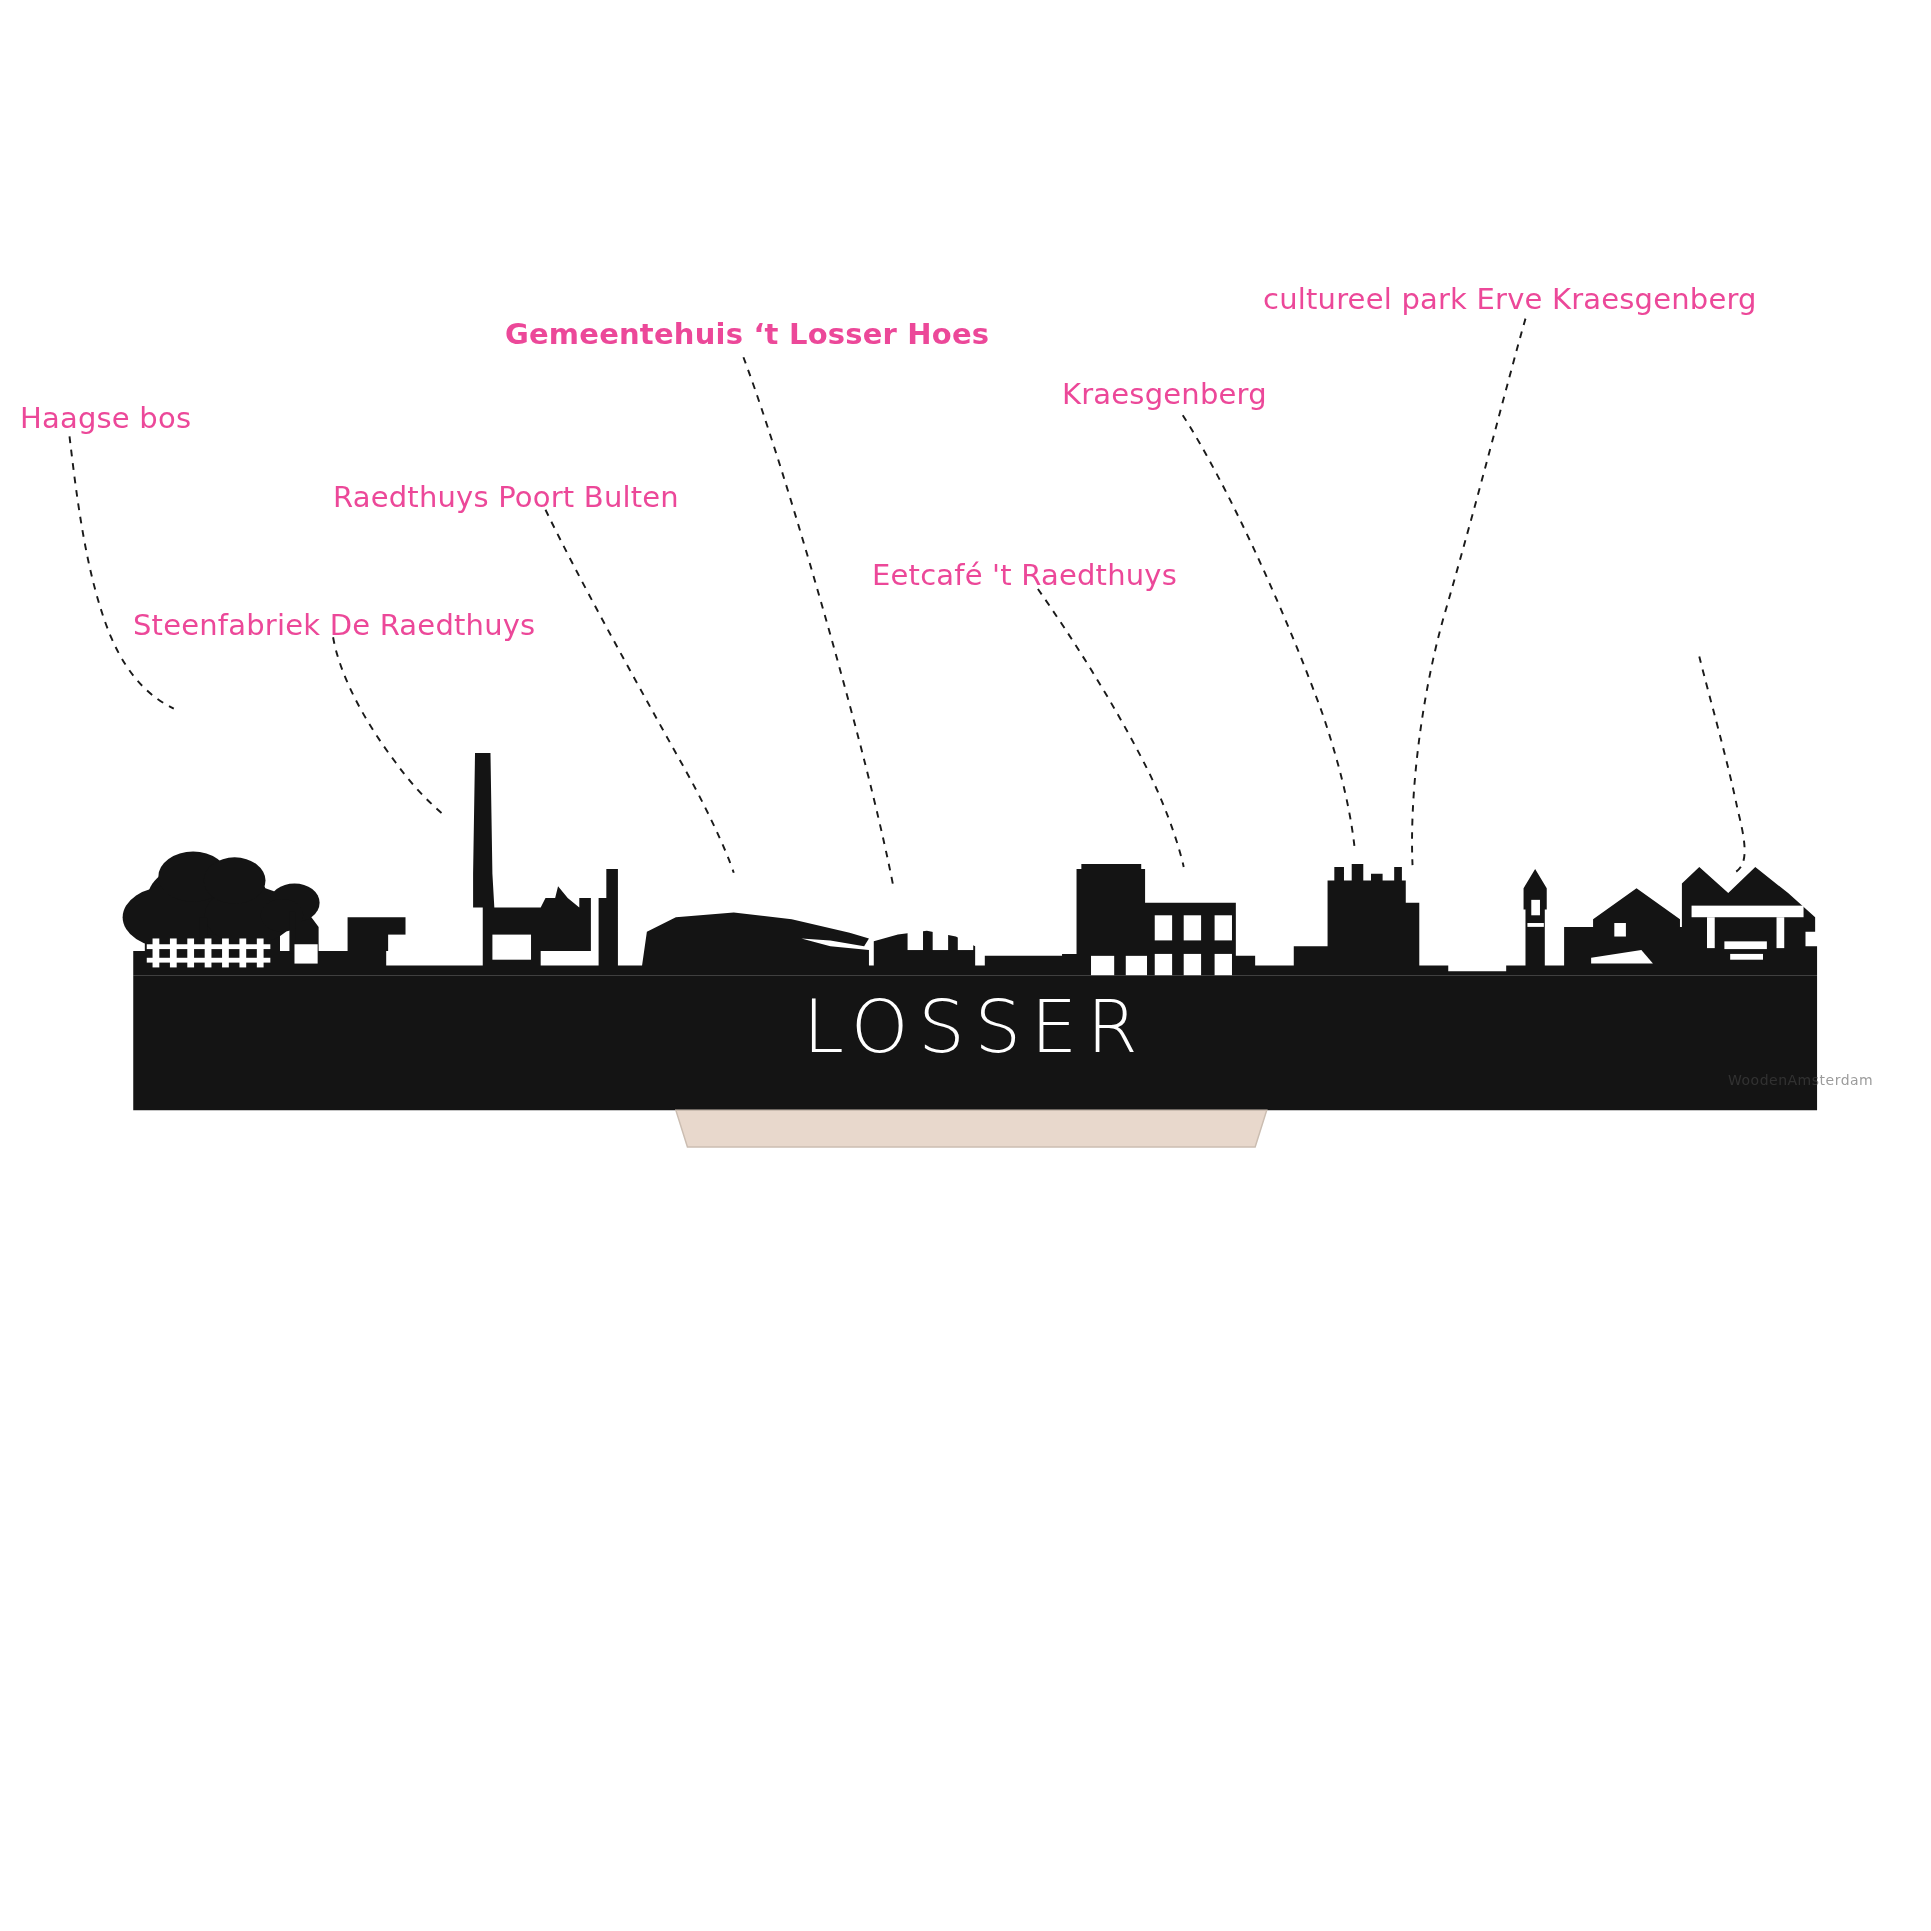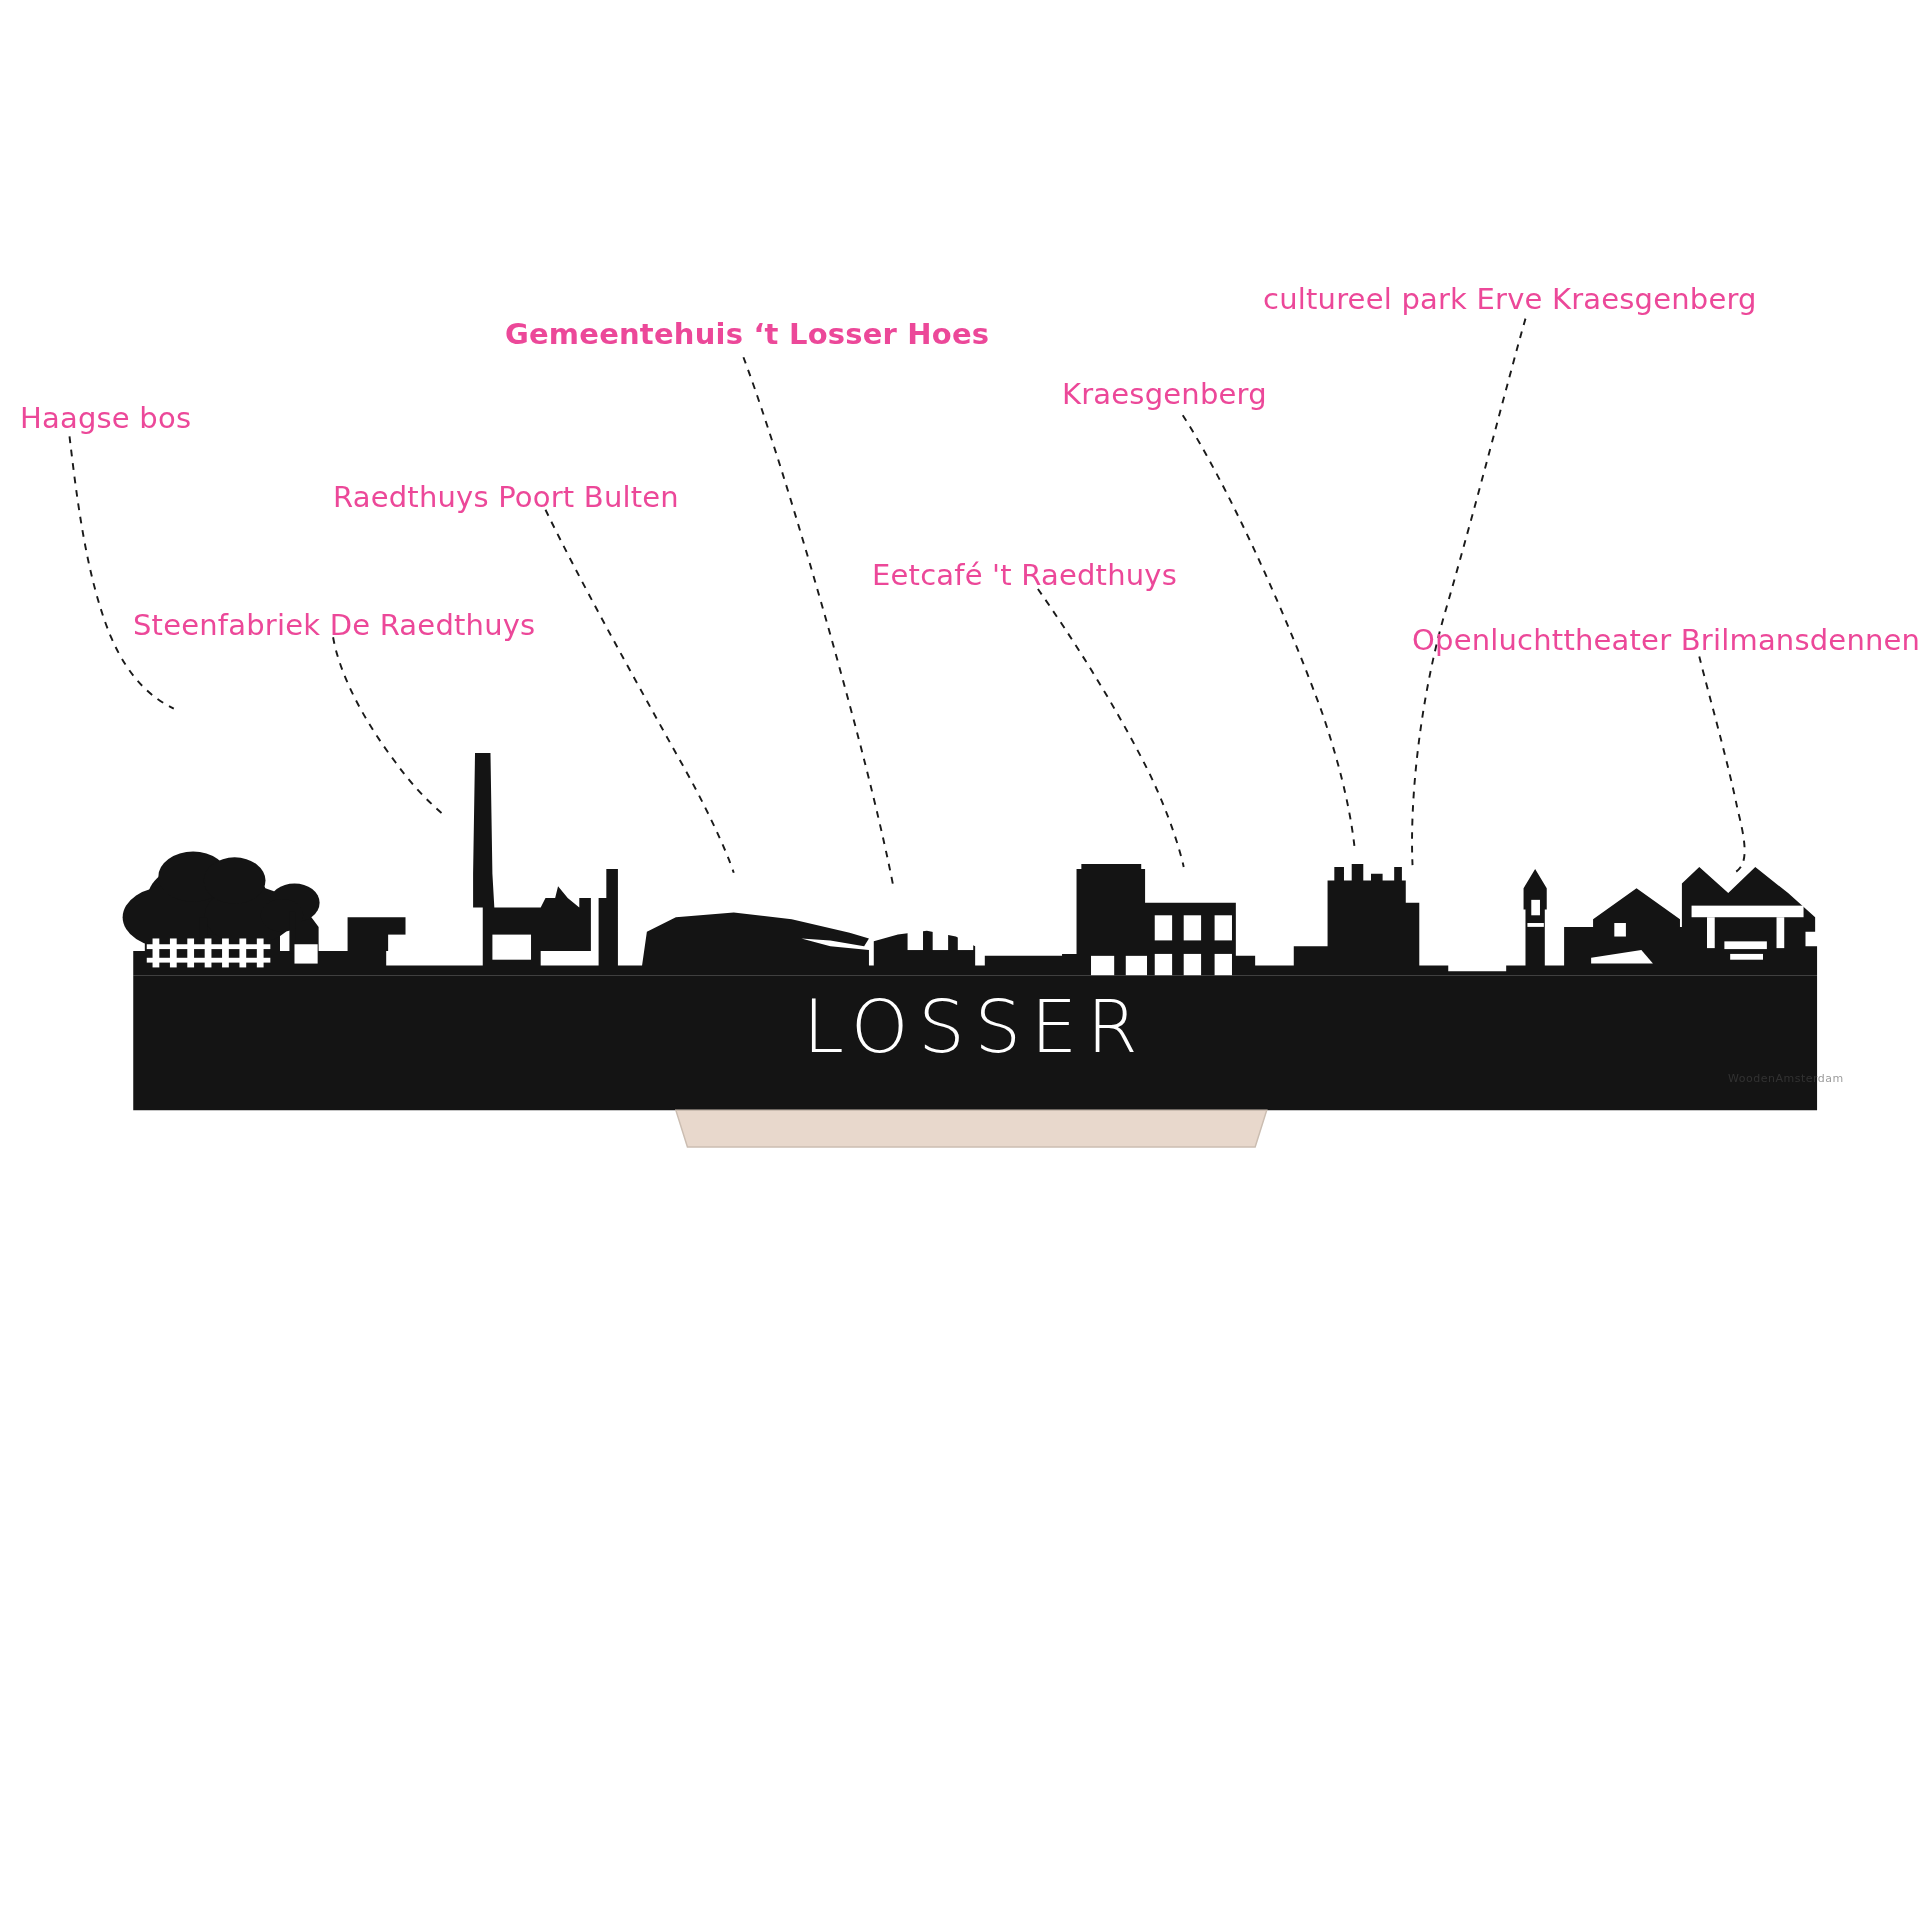--- a/index.html
+++ b/index.html
@@ -29,21 +29,21 @@
     letter-spacing: 0.2px;
   }
   svg.artboard {
     position: absolute;
     top: 0; left: 0;
     width: 1931px;
     height: 1931px;
   }
   .watermark {
     position: absolute;
-    font-size: 11px;
+    font-size: 14px;
     color: #4a4a4a;
     opacity: 0.55;
     font-family: "DejaVu Sans", sans-serif;
     letter-spacing: 0.5px;
   }
 </style>
 </head>
 <body>
 
 <div id="stage">
@@ -297,18 +297,17 @@
   <div class="label" style="left:333px; top:480px;">Raedthuys Poort Bulten</div>
 
   <div class="label" style="left:505px; top:317px;font-weight:bold;">Gemeentehuis ‘t Losser Hoes</div>
 
   <div class="label" style="left:872px; top:558px;">Eetcafé 't Raedthuys</div>
 
   <div class="label" style="left:1062px; top:377px;">Kraesgenberg</div>
 
   <div class="label" style="left:1263px; top:282px;">cultureel park Erve Kraesgenberg</div>
 
-  <div class="label" style="left:1412px; top:623px;">Openluchttheater Brilmansdennen</div>
 
   <div class="watermark" style="left:1728px; top:1072px;">WoodenAmsterdam</div>
 
 </div>
 
 
 </body></html>

